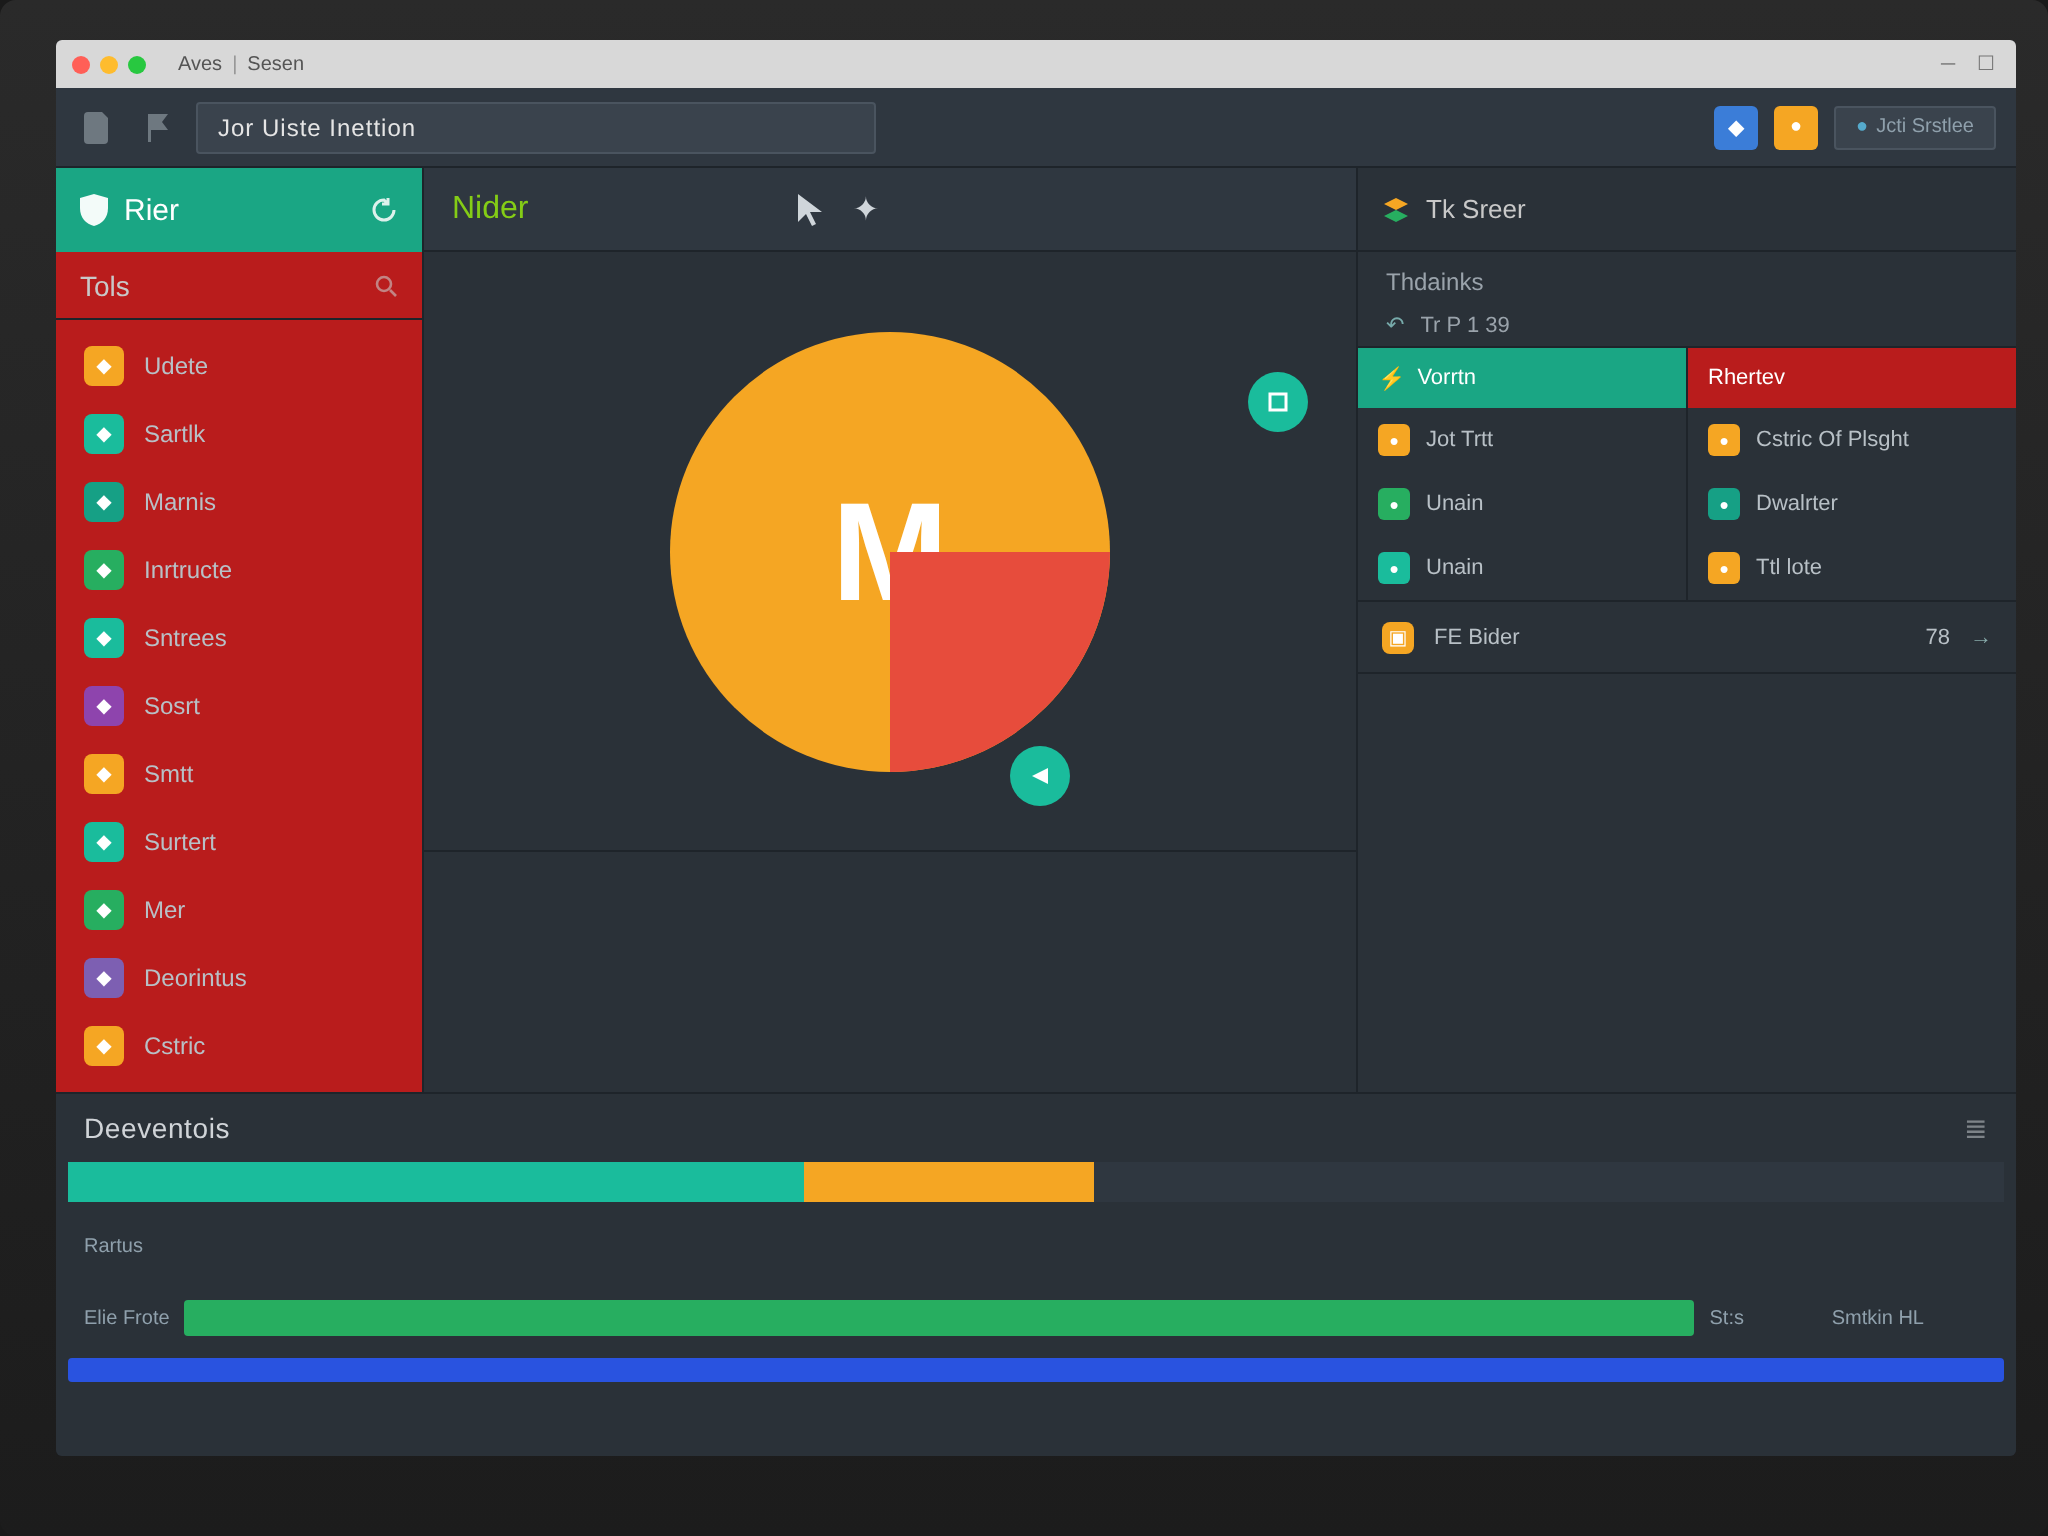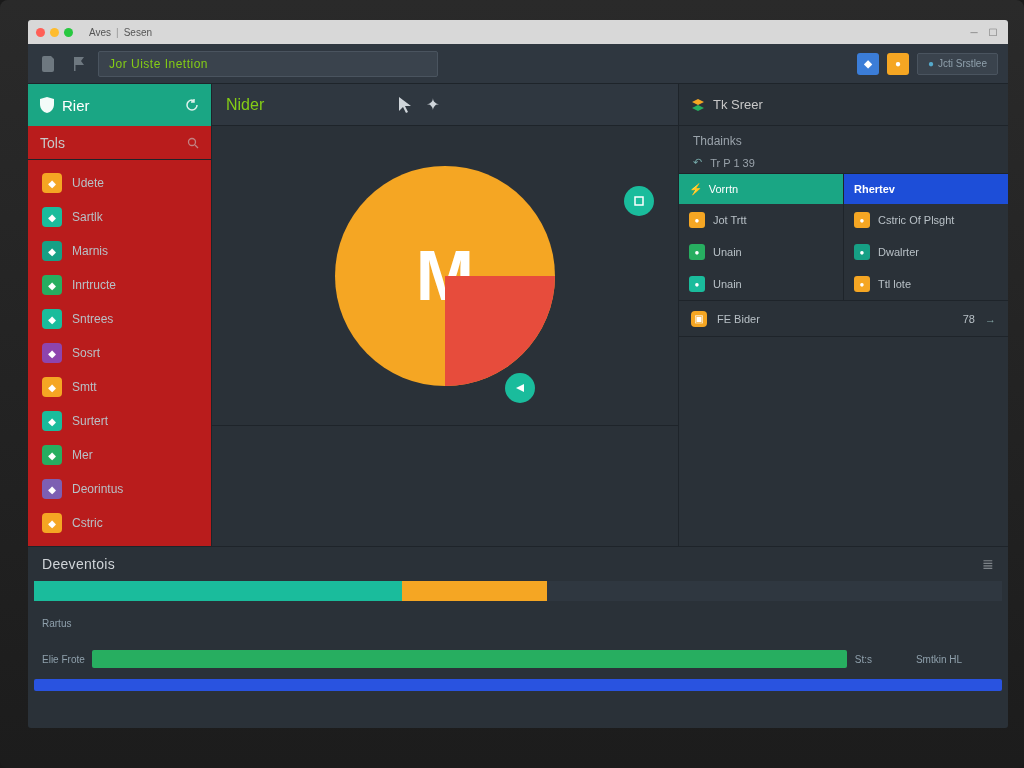--- a/index.html
+++ b/index.html
@@ -12,21 +12,21 @@
 
 .titlebar { height: 24px; background: #d8d8d8; display: flex; align-items: center; padding: 0 8px; gap: 5px; font-size: 10px; color: #555; }
 .traffic { width: 9px; height: 9px; border-radius: 50%; }
 .tl-r { background:#ff5f57; } .tl-y { background:#febc2e; } .tl-g { background:#28c840; }
 .titlebar .spacer { flex: 1; }
 .win-btn { width: 14px; height: 14px; display:flex; align-items:center; justify-content:center; color:#777; }
 
 
 .toolbar { height: 40px; background: #2f3740; display: flex; align-items: center; padding: 0 10px; gap: 8px; border-bottom: 1px solid #1e242a; }
 .tool-ico { width: 22px; height: 22px; display:flex; align-items:center; justify-content:center; color:#9aa3ab; border-radius:3px; }
-.address { flex: 0 0 340px; height: 26px; background: #3a434d; border: 1px solid #4a545f; border-radius: 2px; display:flex; align-items:center; padding: 0 10px; font-size: 12px; color:#84cc16; letter-spacing:.5px; }
+.address { flex: 0 0 340px; height: 26px; background: #3a434d; border: 1px solid #4a545f; border-radius: 2px; display:flex; align-items:center; padding: 0 10px; font-size: 12px; color:#e5e5e5; letter-spacing:.5px; }
 .toolbar .grow { flex: 1; }
 .tool-chip { width: 22px; height: 22px; border-radius:3px; display:flex;align-items:center;justify-content:center;font-size:10px;font-weight:600;color:#fff; }
 .chip-blue{background:#3b7dd8;} .chip-orange{background:#f5a623;}
 .status-pill { height:22px; background:#3a434d; border:1px solid #4a545f; border-radius:2px; padding:0 10px; font-size:10px; color:#8fa0ac; display:flex;align-items:center;gap:4px; }
 
 
 .main { flex:1; display:flex; min-height:0; }
 
 
 .sidebar { width: 184px; background: #b91c1c; display:flex; flex-direction:column; border-right:1px solid #1e242a; }
@@ -56,21 +56,21 @@
 
 
 .right { width: 330px; background:#2a3138; display:flex; flex-direction:column; border-left:1px solid #1e242a; }
 .r-hdr { height:42px; display:flex; align-items:center; padding:0 12px; gap:8px; color:#c8c8c8; font-size:13px; border-bottom:1px solid #1e242a;}
 .r-sub { padding: 8px 14px 4px; font-size:12px; color:#9aa3ab; }
 .r-line { display:flex; align-items:center; gap:8px; padding: 4px 14px; font-size:11px; color:#9aa3ab;}
 .r-cols { display:flex; border-top:1px solid #1e242a; border-bottom:1px solid #1e242a;}
 .r-col { flex:1; display:flex; flex-direction:column; }
 .r-col + .r-col { border-left:1px solid #1e242a;}
 .r-colhdr { height:30px; display:flex; align-items:center; padding:0 10px; font-size:11px; color:#fff; gap:6px;}
-.r-colhdr.teal{background:#1aa684;} .r-colhdr.org{background:#1d4ed8;font-weight:bold;}
+.r-colhdr.teal{background:#1aa684;} .r-colhdr.org{background:#b91c1c;}
 .r-row { height:32px; display:flex; align-items:center; gap:8px; padding:0 10px; font-size:11px; color:#b8c0c6; }
 .r-row .ic{ width:16px;height:16px;border-radius:3px;display:flex;align-items:center;justify-content:center;font-size:8px;}
 .r-foot { display:flex; align-items:center; height:36px; padding:0 12px; gap:10px; font-size:11px; color:#b8c0c6; border-bottom:1px solid #1e242a;}
 .r-foot .num { margin-left:auto; }
 .r-foot .arr { color:#8aa; }
 
 
 .bottom { height: 182px; background:#2a3138; display:flex; flex-direction:column; border-top:1px solid #1e242a; }
 .bt-title { height:34px; display:flex; align-items:center; padding:0 14px; font-size:14px; color:#d0d4d8; letter-spacing:.3px;}
 .bt-title .grow{flex:1;}

